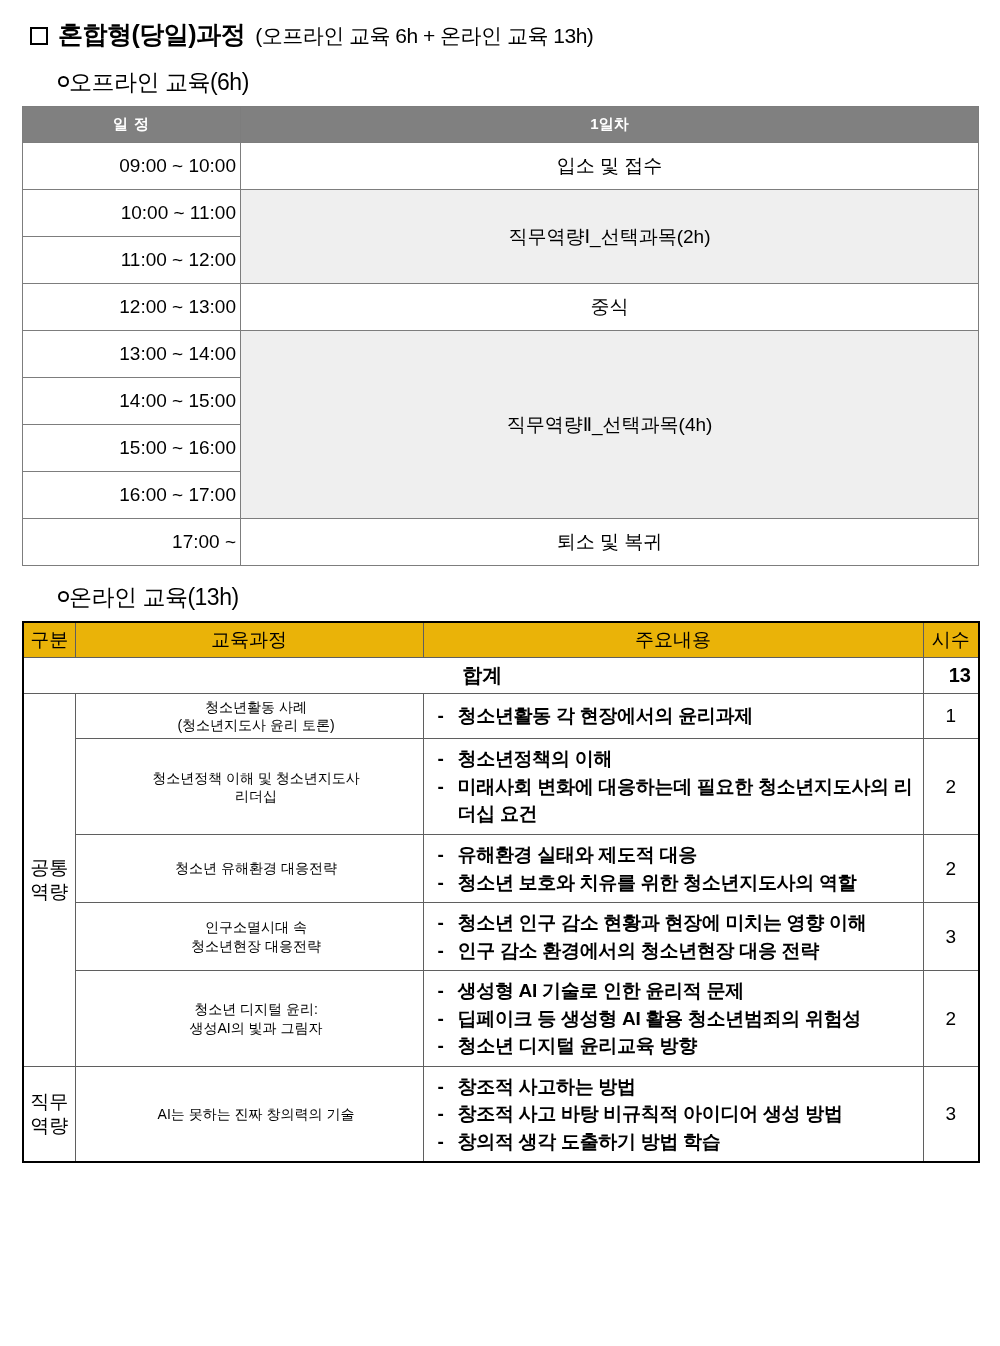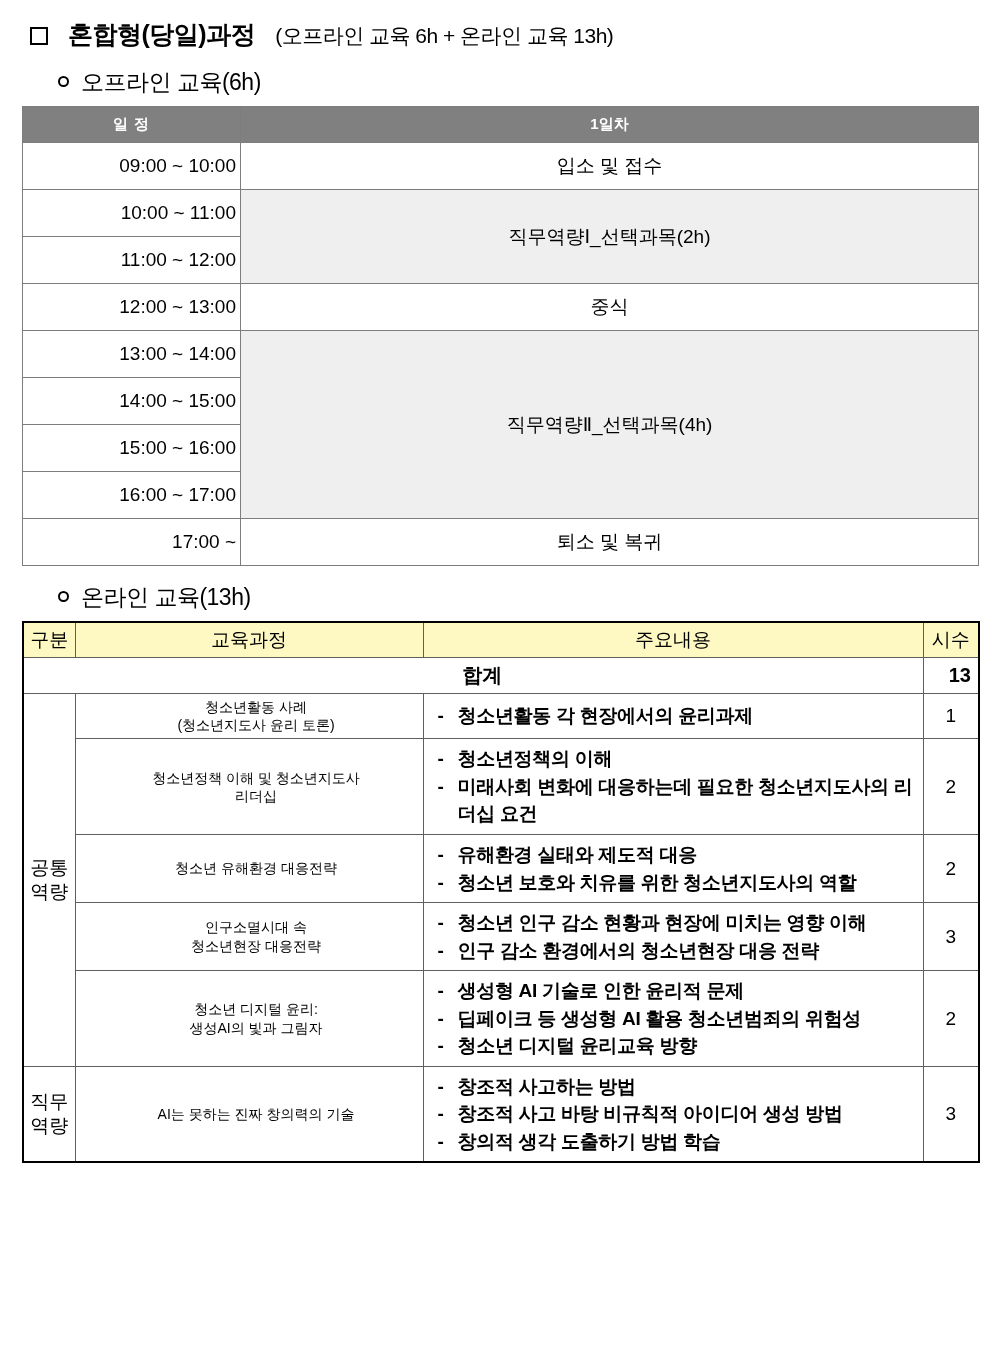--- a/index.html
+++ b/index.html
@@ -17,21 +17,21 @@
   }
   .page {
     width: 1000px;
     padding: 12px 22px 10px 22px;
   }
 
   
   .h-main {
     display: flex;
     align-items: baseline;
-    gap: 20px;
+    gap: 10px;
     margin: 6px 0 6px 8px;
     white-space: nowrap;
   }
   .h-main .box {
     display: inline-block;
     width: 18px;
     height: 18px;
     border: 2px solid #000;
     flex: 0 0 auto;
     position: relative;
@@ -43,21 +43,21 @@
     letter-spacing: -0.5px;
   }
   .h-main .t2 {
     font-size: 21px;
     letter-spacing: -0.5px;
   }
 
   .h-sub {
     display: flex;
     align-items: baseline;
-    gap: 12px;
+    gap: 0;
     margin: 16px 0 8px 36px;
   }
   .h-sub .ring {
     display: inline-block;
     width: 11px;
     height: 11px;
     border: 2px solid #000;
     border-radius: 50%;
     flex: 0 0 auto;
     position: relative;
@@ -116,21 +116,21 @@
   table.curr col.k3 { width: 500px; }
   table.curr col.k4 { width: 56px; }
 
   table.curr th, table.curr td {
     border: 1px solid #5f5f5f;
     vertical-align: middle;
     font-size: 19px;
     padding: 4px 6px;
   }
   table.curr thead th {
-    background: #fef9c3;
+    background: #eab308;
     text-align: center;
     font-weight: normal;
     height: 32px;
     font-size: 19px;
   }
   table.curr tr.total td {
     text-align: center;
     font-weight: bold;
     height: 31px;
     font-size: 20px;

